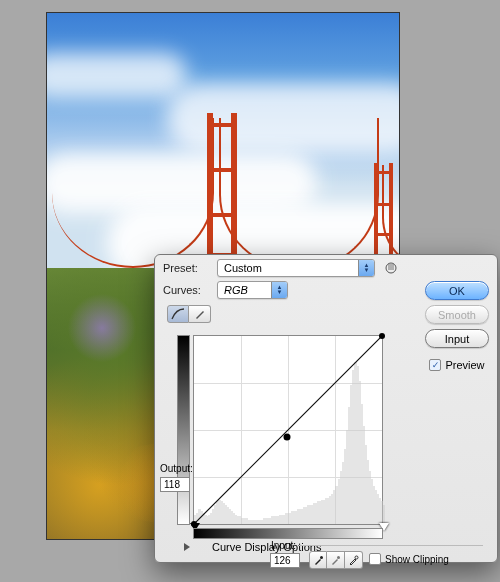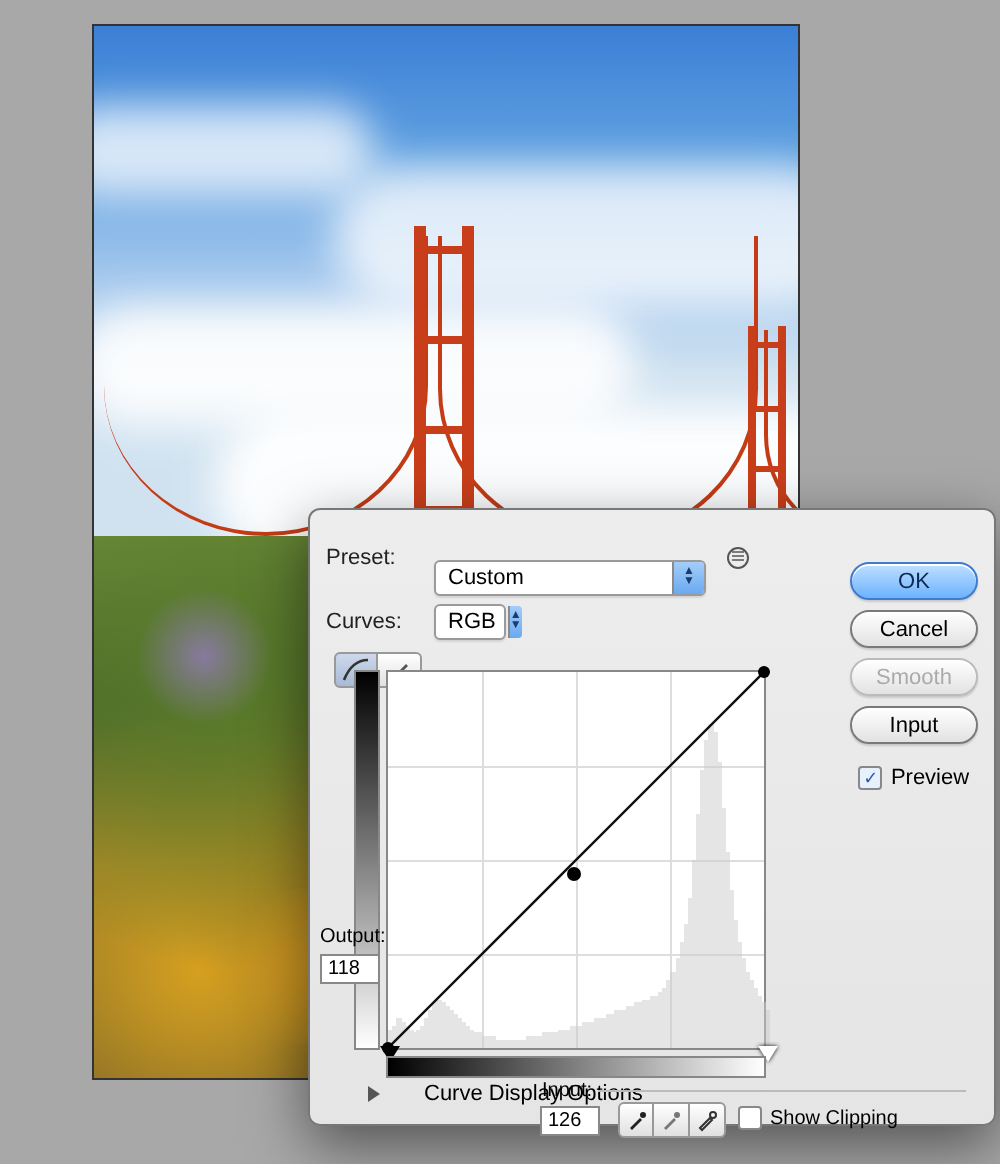--- a/index.html
+++ b/index.html
@@ -135,22 +135,22 @@
     border-left: 1px solid #8a8a8a;
     border-radius: 0 2px 2px 0;
     display: flex;
     flex-direction: column;
     align-items: center;
     justify-content: center;
     font-size: 6px;
     line-height: 5px;
     color: #1a3d70;
   }
-  .preset-select { width: 136px; margin-top: 21px; }
-  .channel-select { width: 36px; }
+  .preset-select { width: 158px; }
+  .channel-select { width: 71px; font-style: italic; }
   .mini-icon-btn {
     width: 16px; height: 16px;
     border: 1px solid #999;
     background: linear-gradient(to bottom, #fff, #e0e0e0);
     border-radius: 2px;
     display: inline-flex;
     align-items: center;
     justify-content: center;
     font-size: 10px;
     color: #333;
@@ -557,21 +557,20 @@
     </span>
   </div>
 
   <div class="show-clip">
     <span class="checkbox"></span>
     <span>Show Clipping</span>
   </div>
 
   <div class="side-buttons">
     <div class="aqua-btn default">OK</div>
-    <div class="aqua-btn">Cancel</div>
     <div class="aqua-btn disabled">Smooth</div>
     <div class="aqua-btn">Input</div>
     <div class="preview-check">
       <span class="checkbox">✓</span>
       <span>Preview</span>
     </div>
   </div>
 
   <div class="disclosure">
     <span class="tri"></span>

